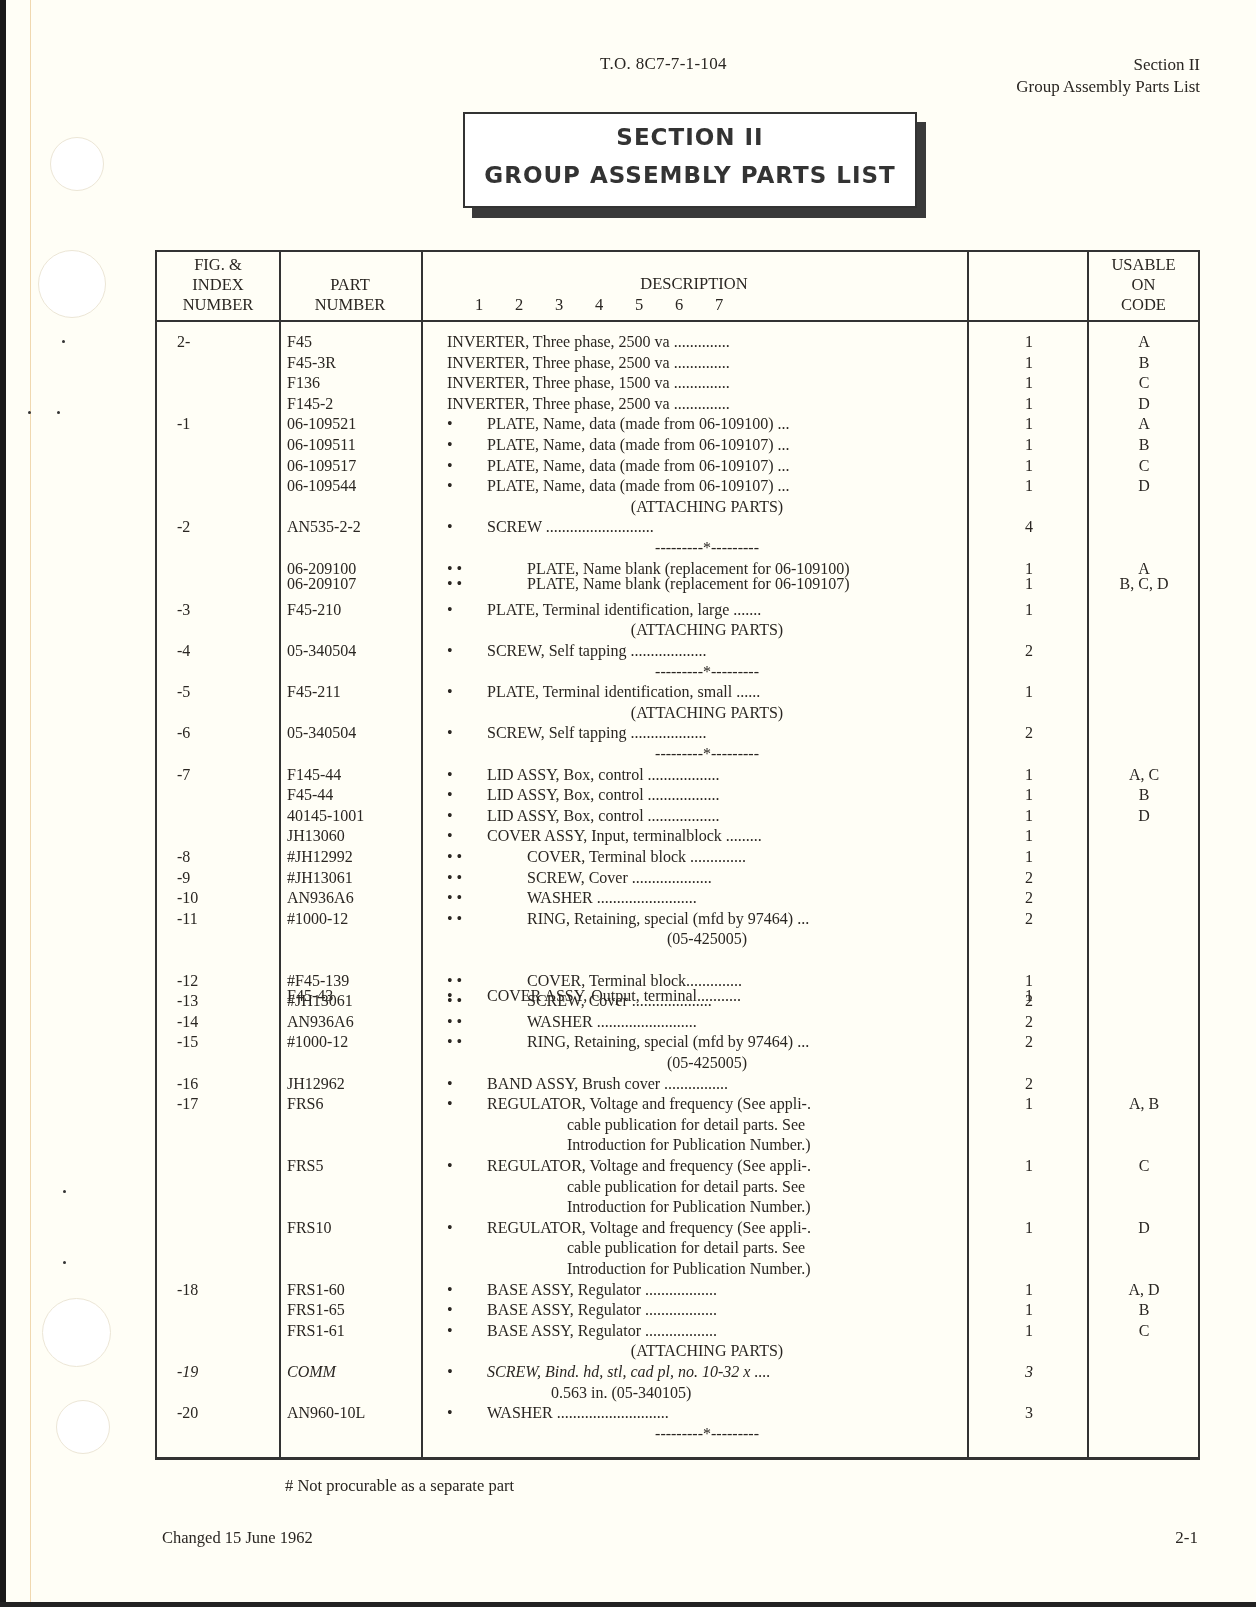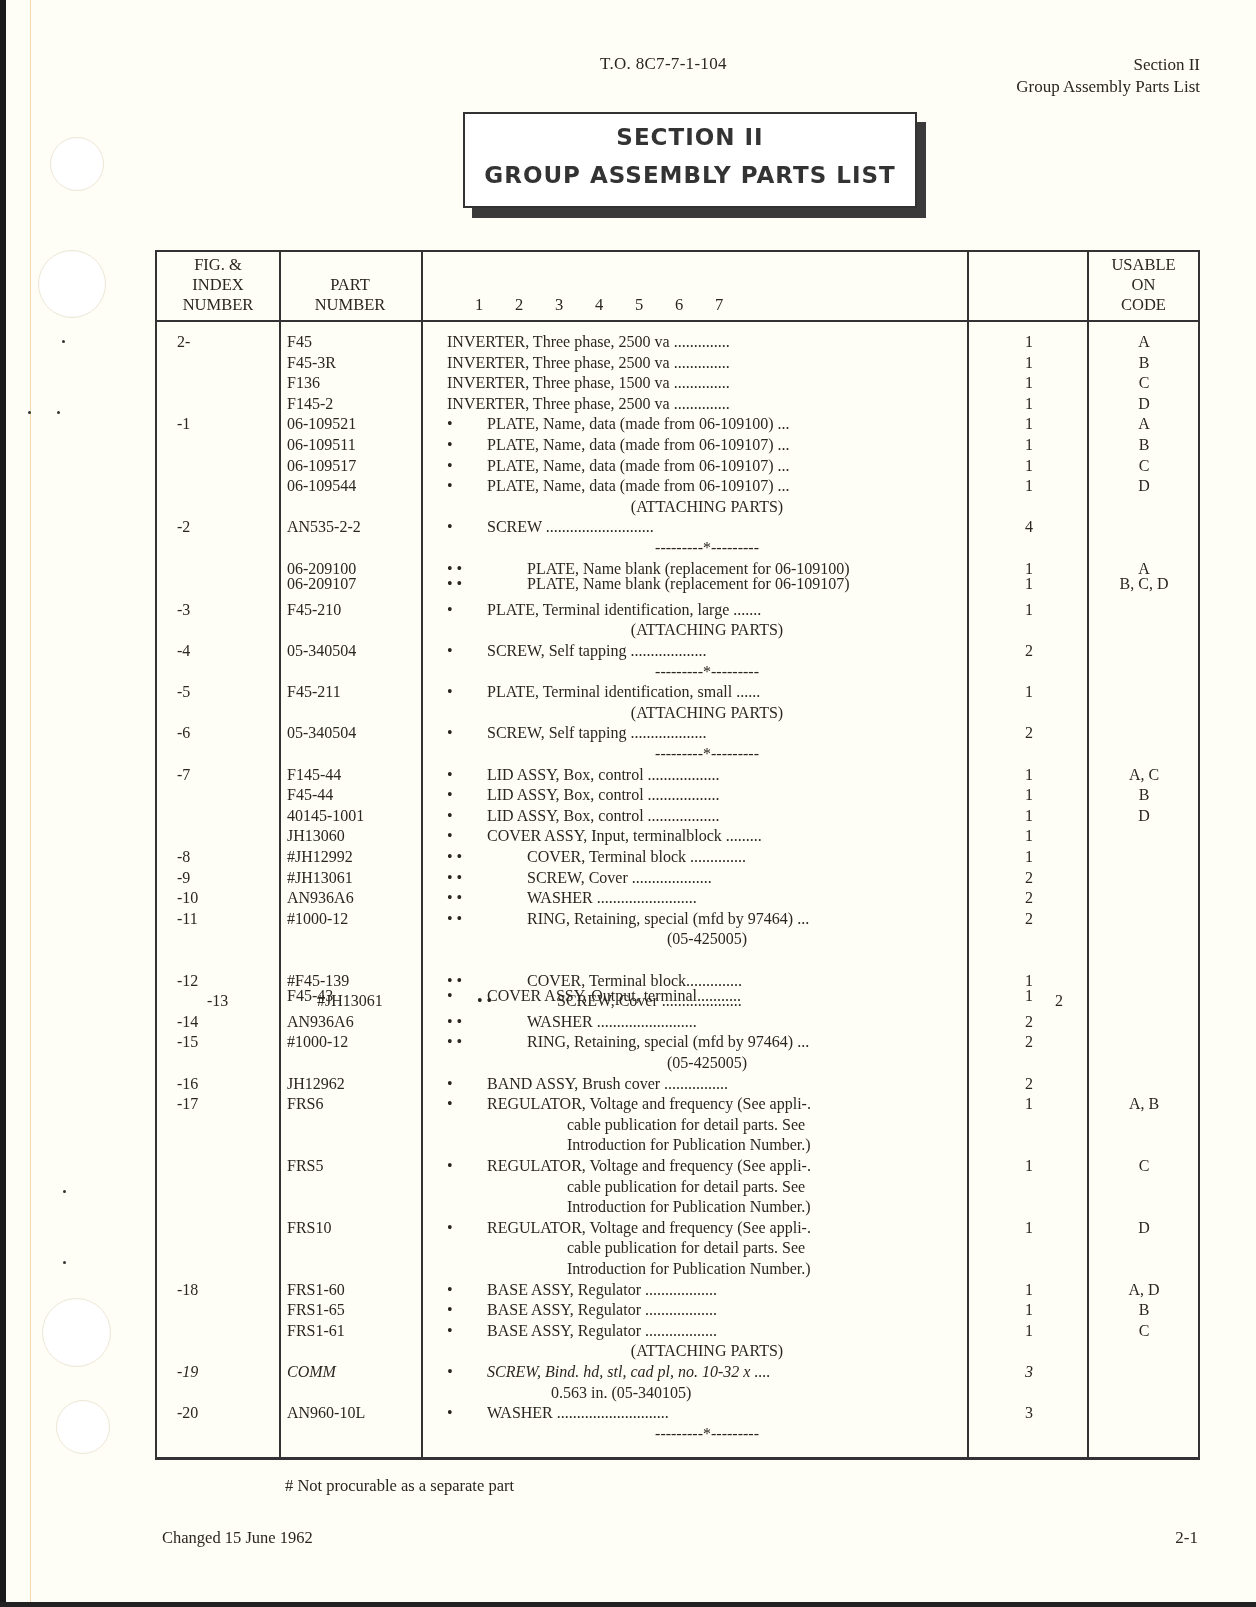--- a/index.html
+++ b/index.html
@@ -106,20 +106,21 @@
   <div class="th" style="left:0;width:122px;">
     <div>FIG. &amp;</div>
     <div>INDEX</div>
     <div>NUMBER</div>
   </div>
   <div class="th" style="left:122px;width:142px;padding-top:23px;">
     <div>PART</div>
     <div>NUMBER</div>
   </div>
   <div class="th" style="left:264px;width:546px;">
+    <div class="th-desc-label">DESCRIPTION</div>
     <div class="th-desc-nums">
       <span>1</span><span>2</span><span>3</span><span>4</span><span>5</span><span>6</span><span>7</span>
     </div>
   </div>
   <div class="th" style="left:930px;width:113px;">
     <div>USABLE</div>
     <div>ON</div>
     <div>CODE</div>
   </div>
 
@@ -430,21 +431,21 @@
       <div class="row" style="top: 718.6px;">
         <div class="c-idx">-12</div>
         <div class="c-part">#F45-139</div>
         <div class="c-desc">
           <span class="dots">•  •</span>
           <span class="desc-text" style="left: 80px;">COVER, Terminal block..............</span>
         </div>
         <div class="c-units">1</div>
         <div class="c-code"></div>
       </div>
-      <div class="row" style="top: 739.2px; margin-left: 30px;">
+      <div class="row" style="top: 739.2px;">
         <div class="c-idx">-13</div>
         <div class="c-part">#JH13061</div>
         <div class="c-desc">
           <span class="dots">•  •</span>
           <span class="desc-text" style="left: 80px;">SCREW, Cover ....................</span>
         </div>
         <div class="c-units">2</div>
         <div class="c-code"></div>
       </div>
       <div class="row" style="top: 759.8px;">

